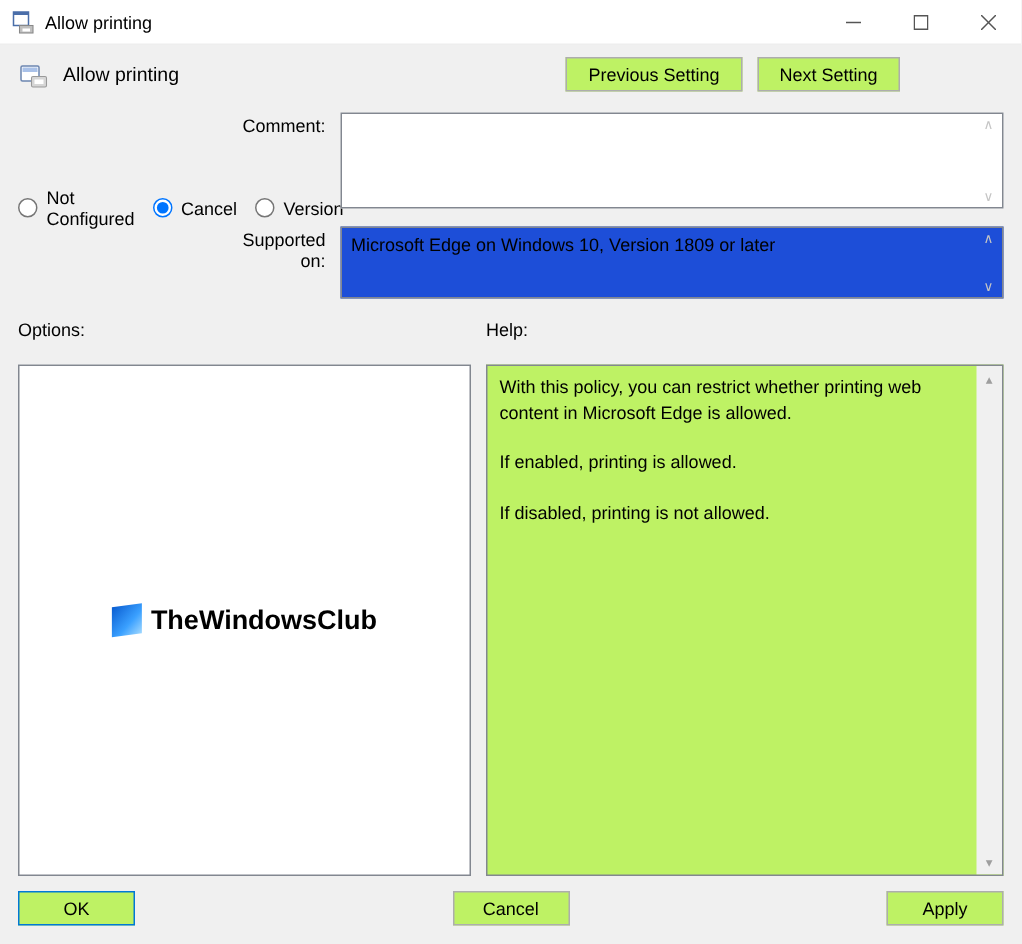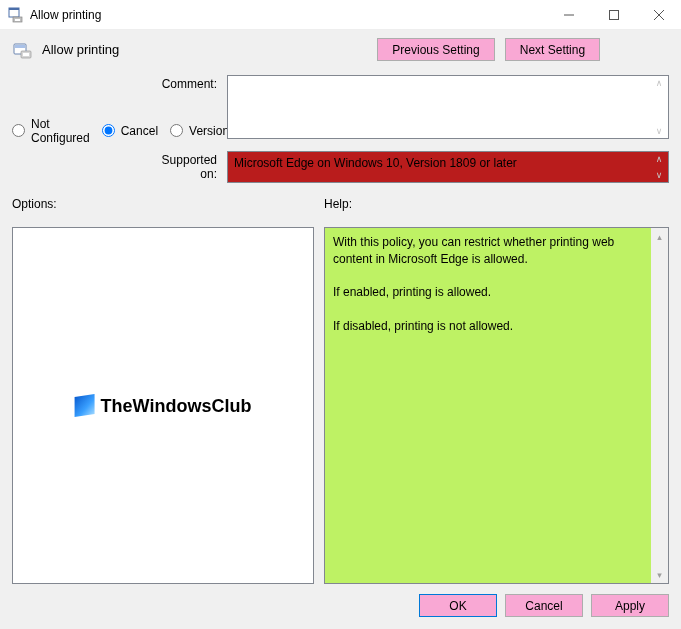--- a/index.html
+++ b/index.html
@@ -54,21 +54,21 @@
     .setting-title {
       font-size: 13px;
       flex: 0 0 auto;
       margin-left: 2px;
     }
     .nav-buttons { display: flex; gap: 10px; margin-left: 250px;}
     .btn {
       height: 23px;
       min-width: 86px;
       padding: 0 14px;
-      background: #f9a8d4;
+      background: #bef264;
       border: 1px solid #adadad;
       font-family: inherit;
       font-size: 12px;
       color: #000;
       cursor: default;
     }
     .btn.default { border-color: #0078d7; }
 
     
     .upper-grid {
@@ -93,23 +93,23 @@
       text-align: right;
       padding-top: 2px;
     }
     .comment-box {
       height: 64px;
       border: 1px solid #828790;
       background: #fff;
       position: relative;
     }
     .supported-box {
-      height: 32px;
+      height: 48px;
       border: 1px solid #828790;
-      background: #b91c1c;
+      background: #1d4ed8;
       position: relative;
       padding: 4px 18px 4px 6px;
     }
     .scroll-hints {
       position: absolute;
       right: 2px;
       top: 0; bottom: 0;
       width: 14px;
       display: flex;
       flex-direction: column;
@@ -161,21 +161,21 @@
       pointer-events: none;
     }
     .wm-logo {
       width: 20px; height: 20px;
       background: linear-gradient(135deg, #0a5dd1 0%, #3aa0ff 60%, #a0d8ff 100%);
       transform: skewY(-8deg);
     }
     
     .bottom-buttons {
       display: flex;
-      justify-content: flex-end;
+      justify-content: space-between;
       gap: 8px;
       margin-top: 10px;
     }
     .bottom-buttons .btn { min-width: 78px; }
     .scrollbar-v {
       position: absolute;
       right: 0; top: 0; bottom: 0;
       width: 17px;
       background: #f0f0f0;
       display: flex;

